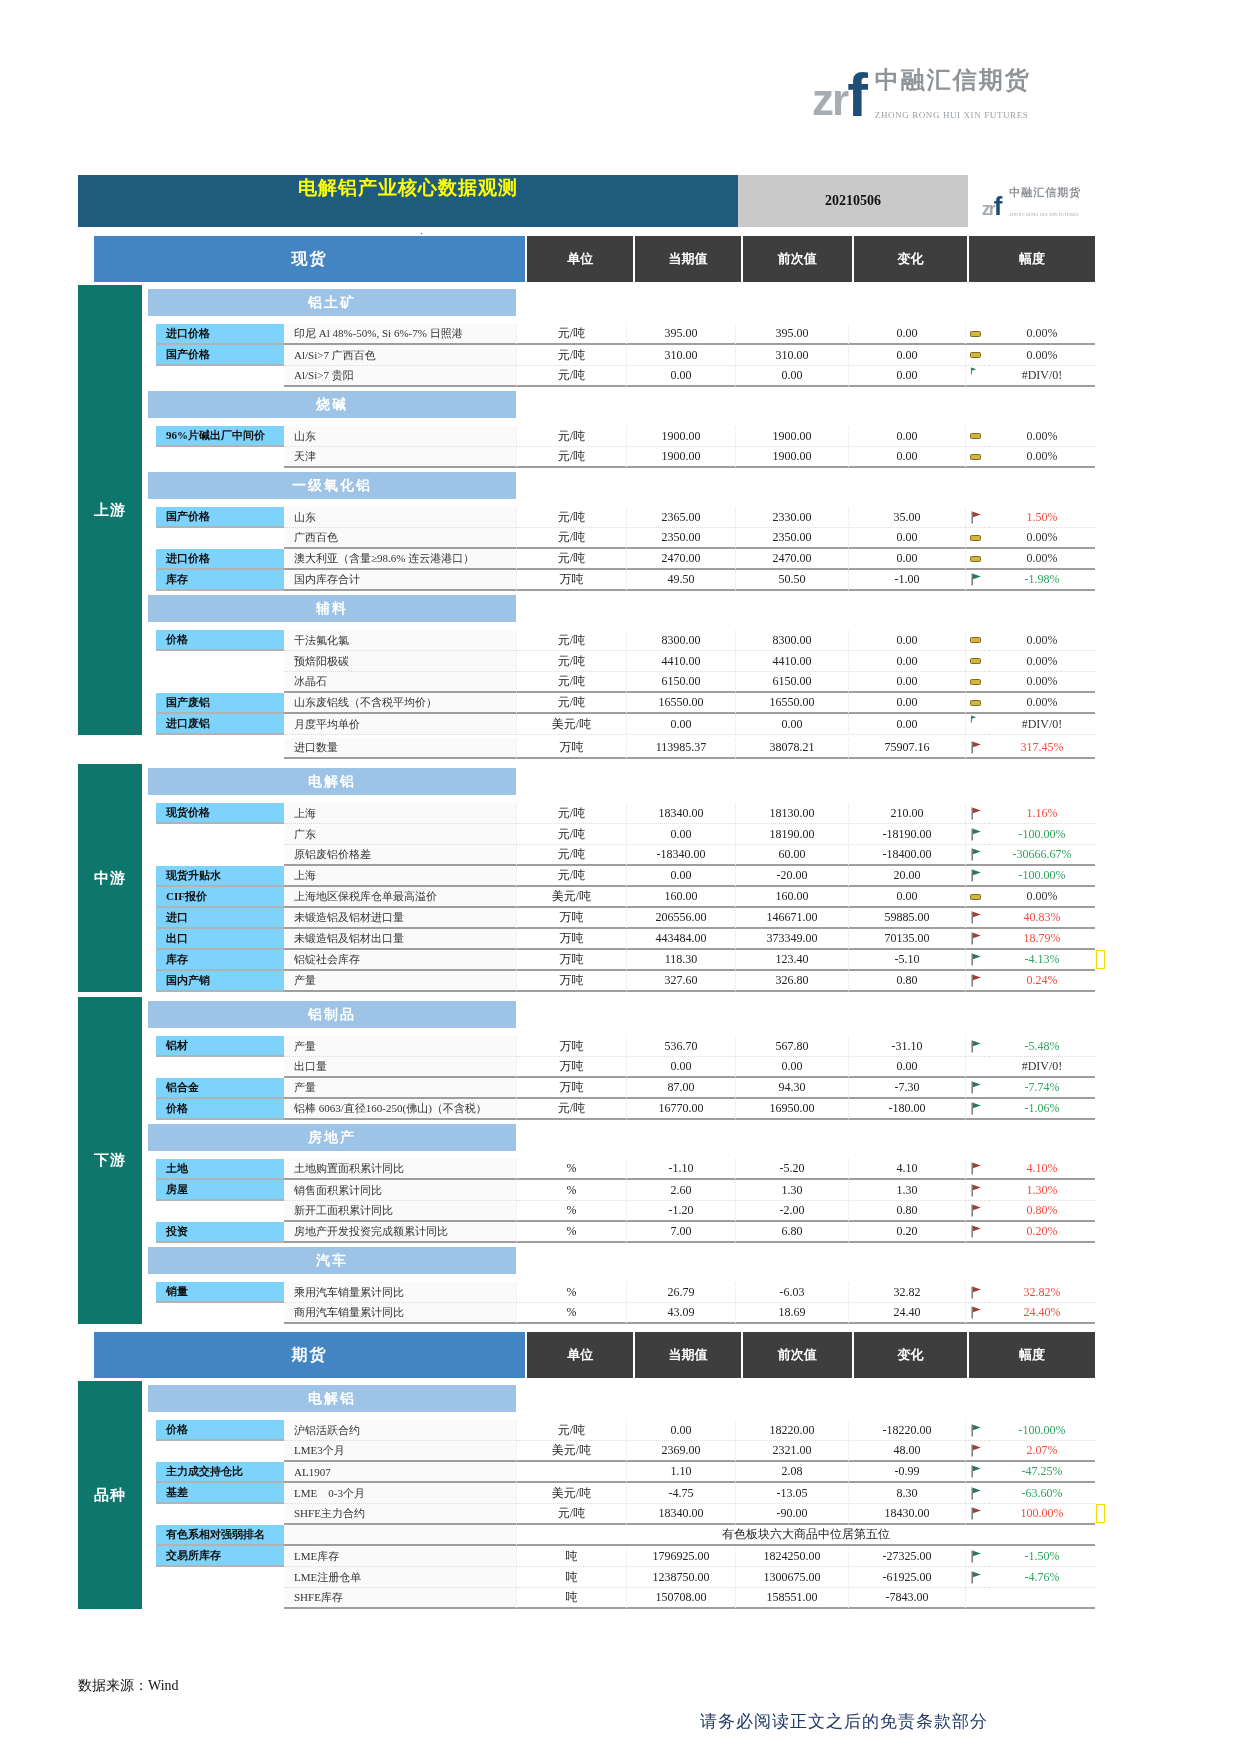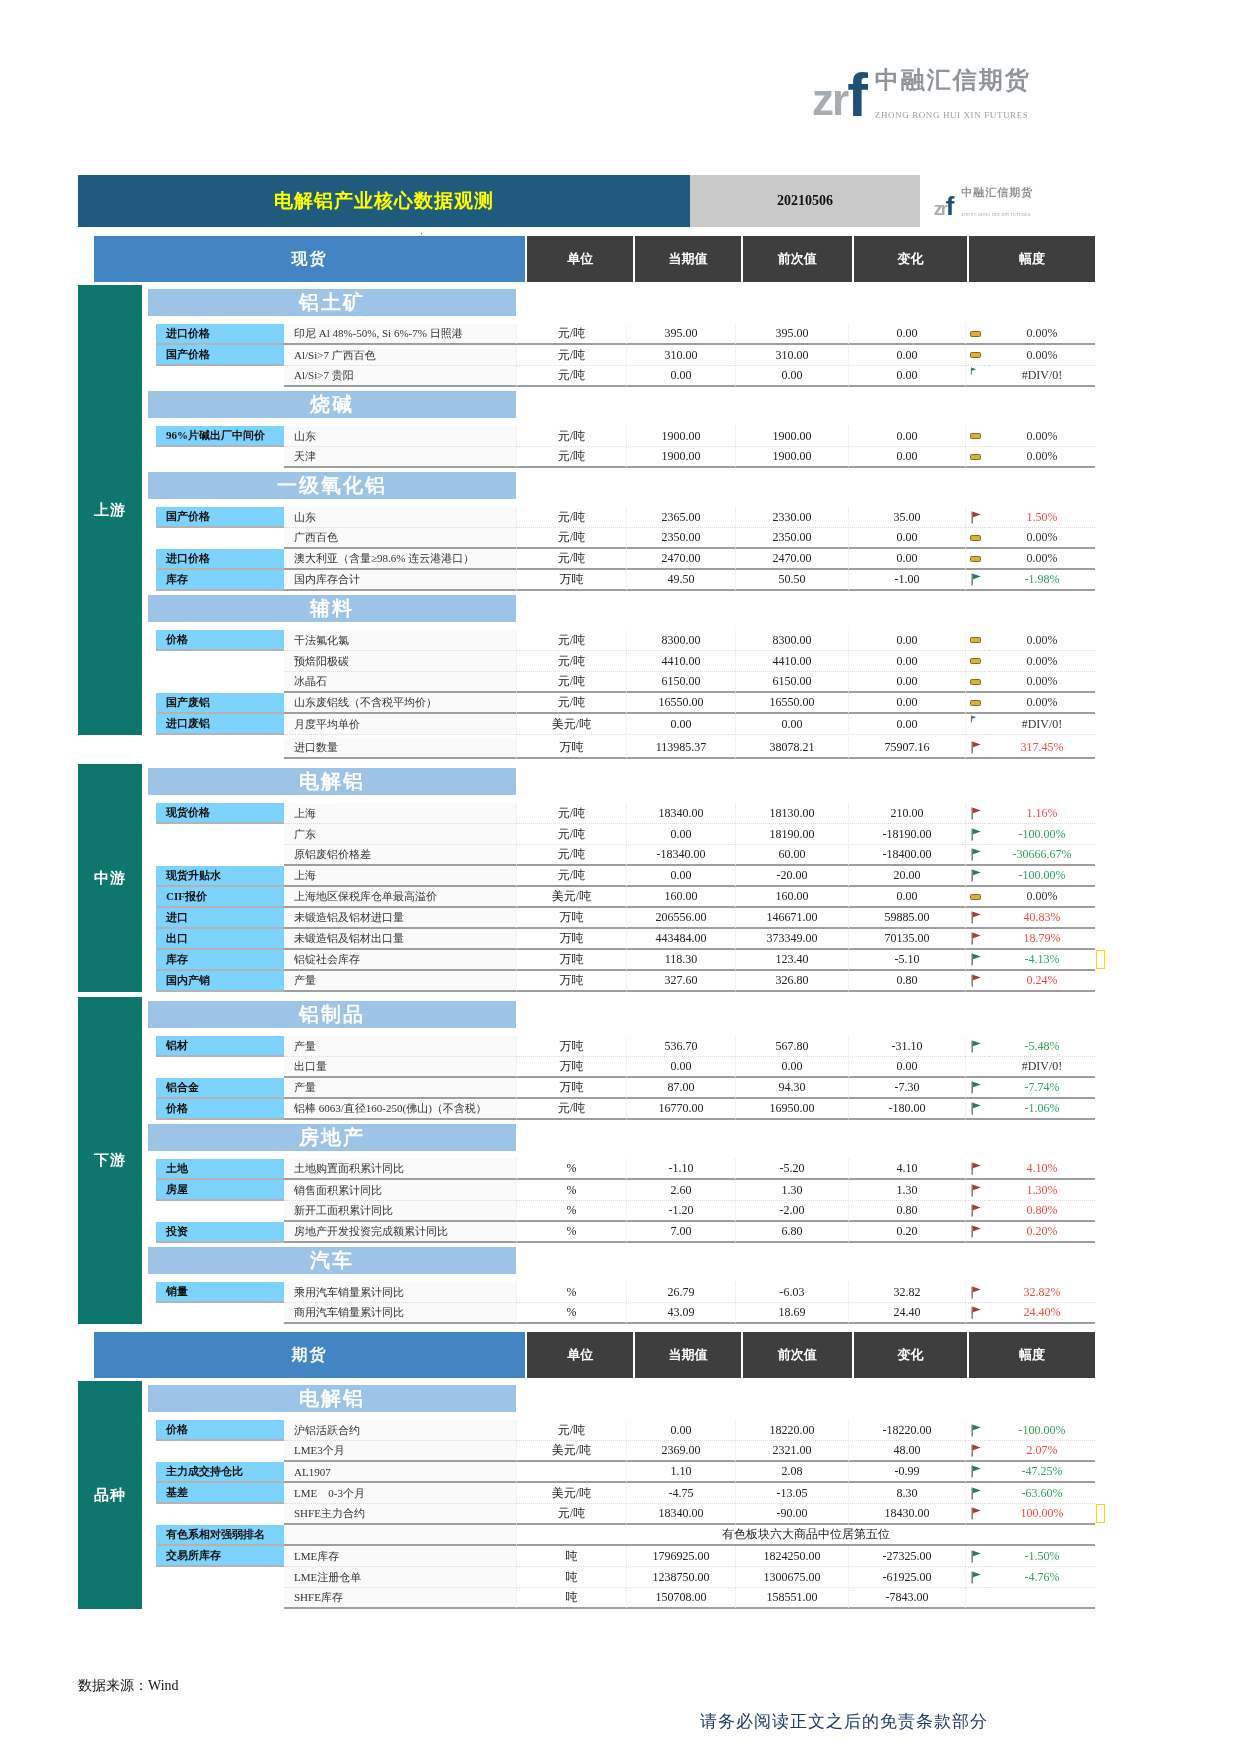--- a/index.html
+++ b/index.html
@@ -17,21 +17,21 @@
   .logo.big .lf{font-size:62px;}
   .logo.big .lcn{font-size:24px;letter-spacing:2px;}
   .logo.big .len{font-size:9px;letter-spacing:.6px;margin-top:2px;}
   .logo.small{transform-origin:left center;}
   .logo.small .lz{font-size:18px;line-height:.9;}
   .logo.small .lf{font-size:26px;}
   .logo.small .lcn{font-size:11px;letter-spacing:1px;}
   .logo.small .len{font-size:4px;letter-spacing:.3px;}
   
   .titlebar{position:absolute;top:139px;left:78px;width:1017px;height:52px;display:flex;}
-  .tb-blue{width:612px;background:#1E5B7D;display:flex;align-items:center;justify-content:center;}
+  .tb-blue{width:660px;background:#1E5B7D;display:flex;justify-content:center;}
   .tb-title{color:#FFFF00;font-weight:bold;font-size:19px;letter-spacing:1px;}
   .tb-date{width:230px;background:#C9C9C9;display:flex;align-items:center;justify-content:center;
            font-weight:bold;font-size:14px;color:#111;}
   .tb-logo{width:127px;background:#fff;display:flex;align-items:center;justify-content:center;}
   .dot{position:absolute;top:192px;left:420px;font-size:10px;color:#333;}
   
   .tables{position:absolute;top:200px;left:78px;width:1017px;}
   .thead{display:flex;height:46px;padding-left:16px;}
   .th-main{width:438px;background:#4285C2;color:#fff;font-weight:bold;font-size:16px;
            display:flex;align-items:center;justify-content:center;letter-spacing:2px;}
@@ -40,21 +40,21 @@
   .th-col.c0{width:110px;}.th-col.c1{width:109px;}.th-col.c2{width:113px;}
   .th-col.c3{width:117px;}.th-col.c4{width:130px;}
   .band{display:flex;margin-top:3px;}
   .band-side{width:64px;background:#0f766e;display:flex;align-items:center;justify-content:center;
              color:#fff;font-weight:bold;font-size:15px;letter-spacing:1px;}
   .band-side.empty{background:transparent;}
   .band-body{margin-left:14px;width:939px;}
   .band.gap{margin-top:5px;}
   .sec-head{margin:4px 0 8px -8px;width:368px;height:27px;background:#9DC3E6;
             display:flex;align-items:center;justify-content:center;}
-  .sec-head span{color:#fff;font-weight:bold;font-size:20px;letter-spacing:2px;}
+  .sec-head span{color:#fff;font-weight:bold;font-size:14px;letter-spacing:2px;}
   .row{display:flex;height:21px;position:relative;}
   .c{box-sizing:border-box;display:flex;align-items:center;border-bottom:1px dotted #DCDCDC;}
   .row.end .c{border-bottom:2px solid #9E9E9E;}
   .c.label{width:128px;background:#7dd3fc;border-bottom:2px solid #B3B3B3 !important;
            font-weight:bold;font-size:11px;padding-left:10px;color:#111;}
   .c.label.blank{background:transparent;border-bottom:none !important;}
   .c.desc{width:232px;background:#FAFAFA;font-size:11px;padding-left:10px;color:#333;
           white-space:nowrap;overflow:hidden;}
   .c.unit{width:110px;justify-content:center;font-size:12px;border-left:1px dotted #E6E6E6;}
   .c.num{justify-content:center;font-size:12px;border-left:1px dotted #E6E6E6;}

